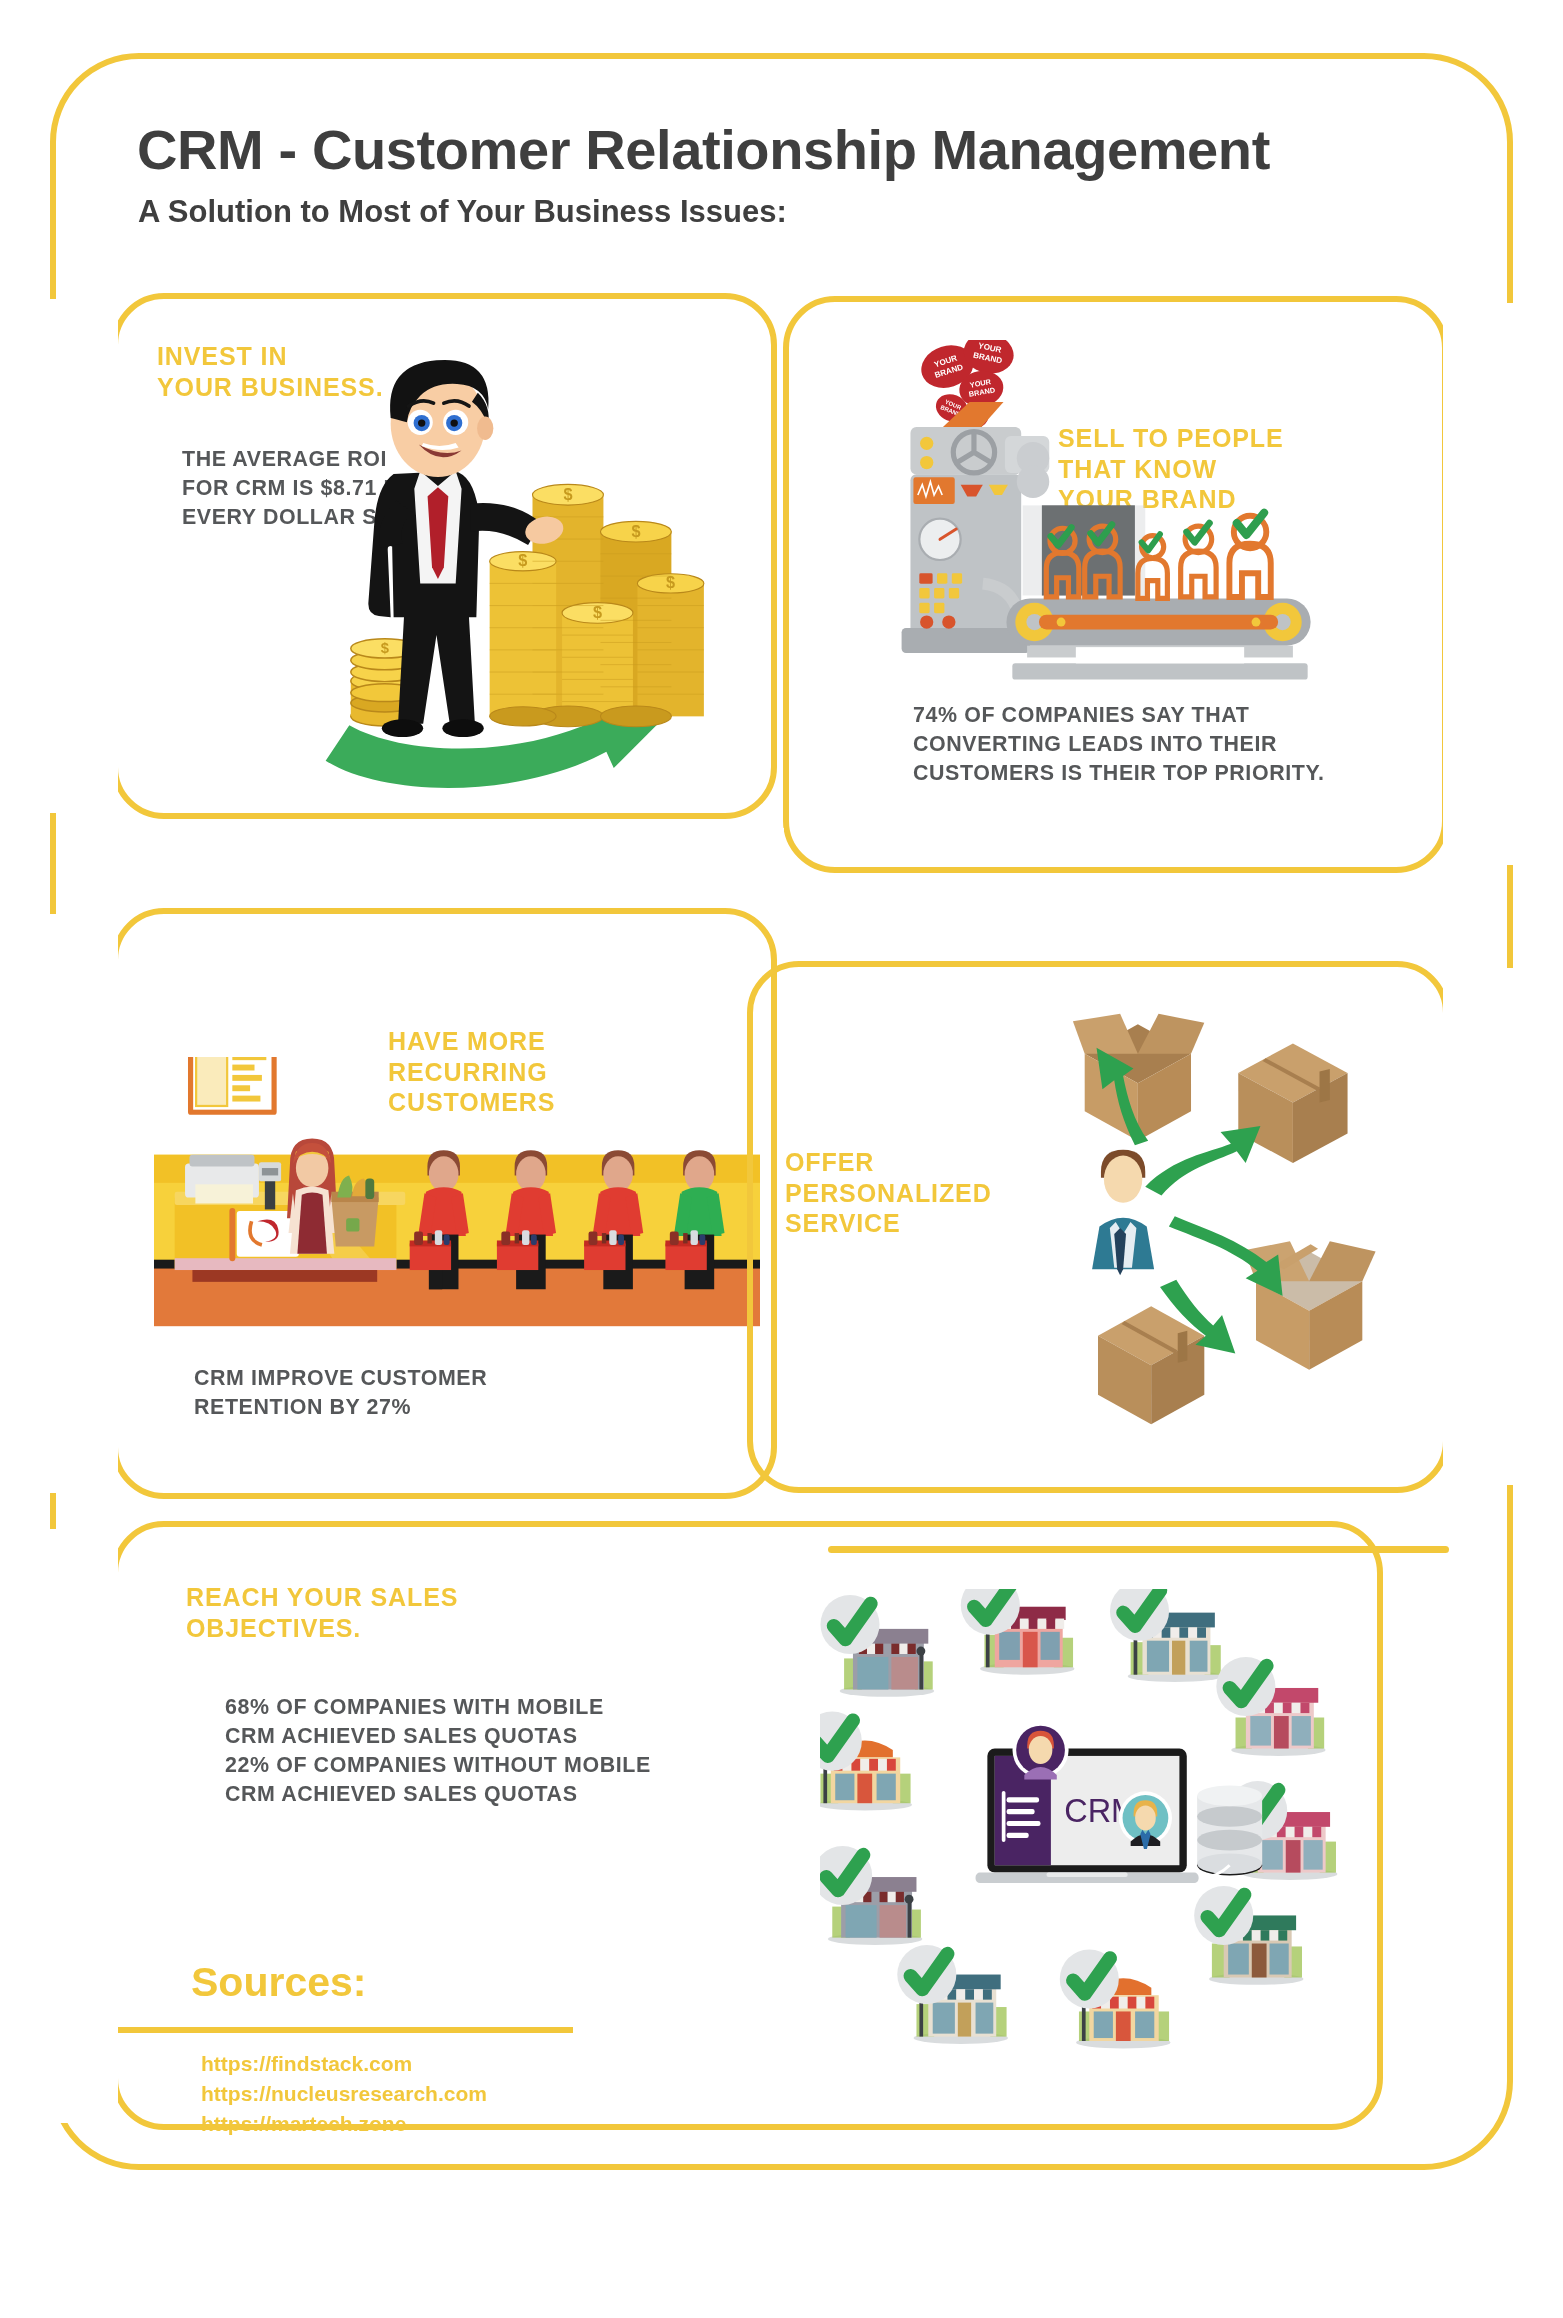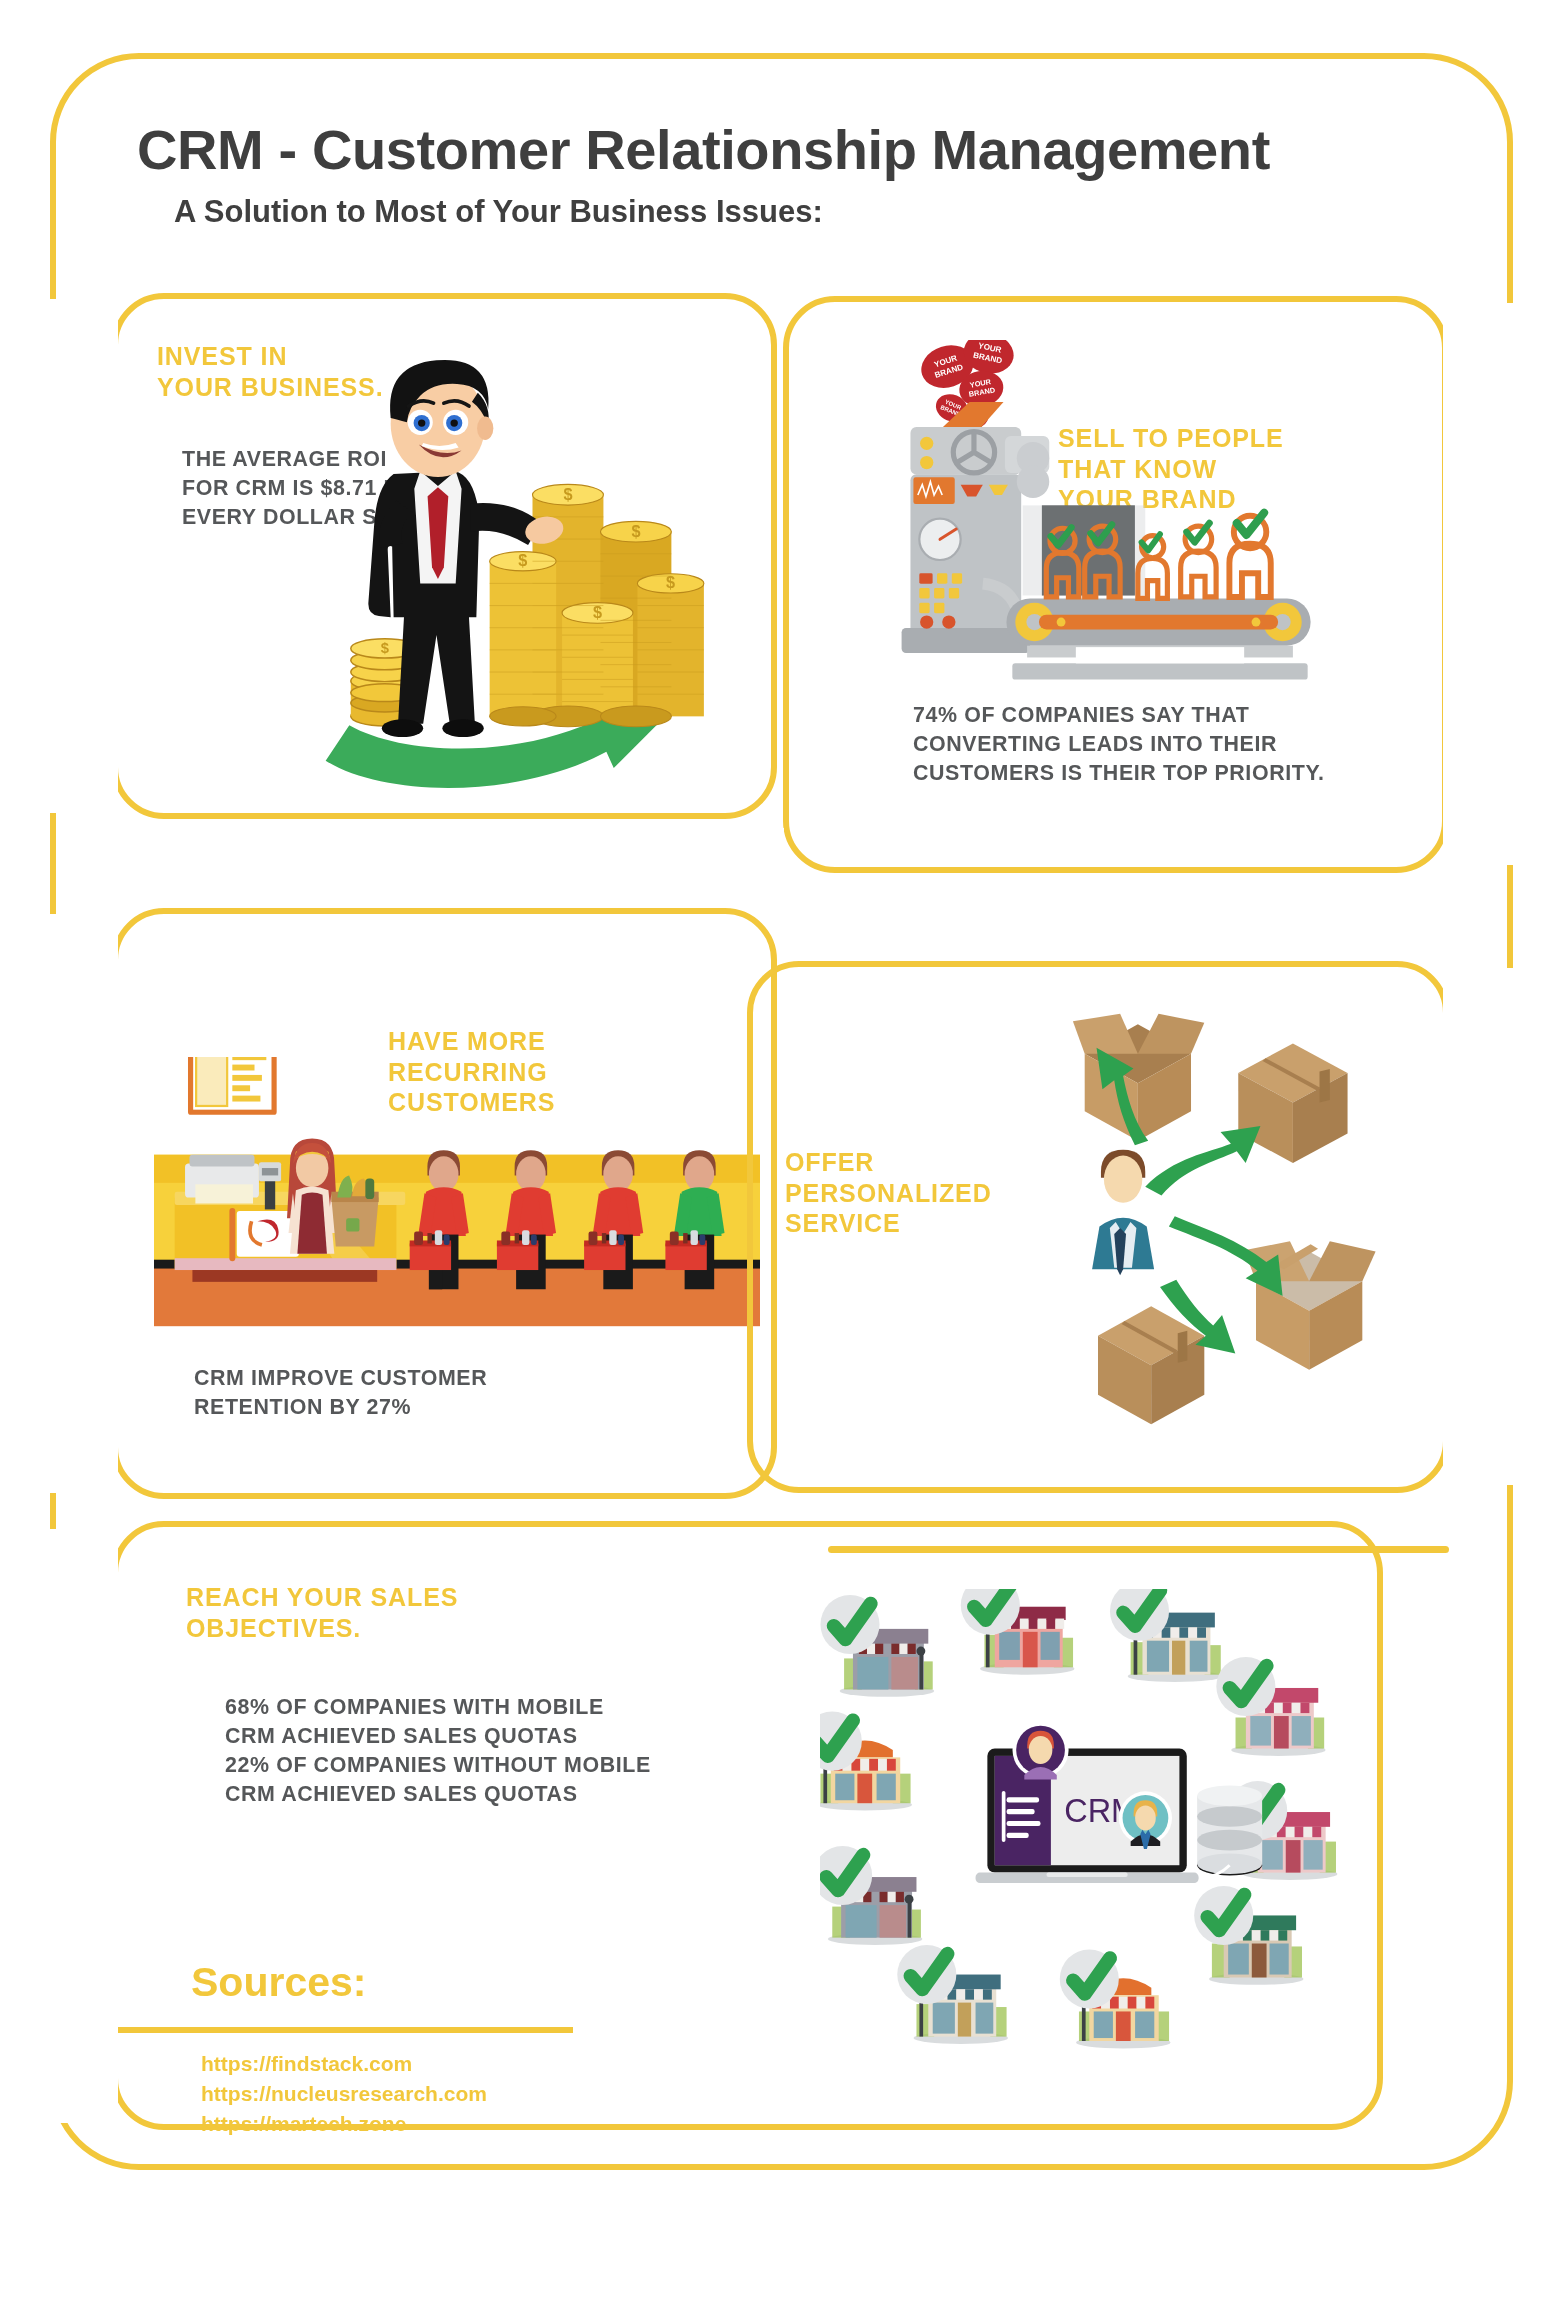--- a/index.html
+++ b/index.html
@@ -35,21 +35,21 @@
   }
 
   
   .title{
     position:absolute;left:137px;top:117px;
     font-size:56px;font-weight:bold;color:#3f3f3f;letter-spacing:-0.4px;
     white-space:nowrap;
   }
   .subtitle{
     position:absolute;left:138px;top:194px;
-    font-size:31px;font-weight:bold;color:#3f3f3f;white-space:nowrap;margin-left:36px;
+    font-size:31px;font-weight:bold;color:#3f3f3f;white-space:nowrap;
   }
 
   
   .kicker{
     position:absolute;color:#F2C73B;font-weight:bold;
     font-size:25px;line-height:1.22;letter-spacing:0.9px;
     text-transform:uppercase;white-space:pre-line;
   }
   .body-txt{
     position:absolute;color:#555759;font-weight:bold;

